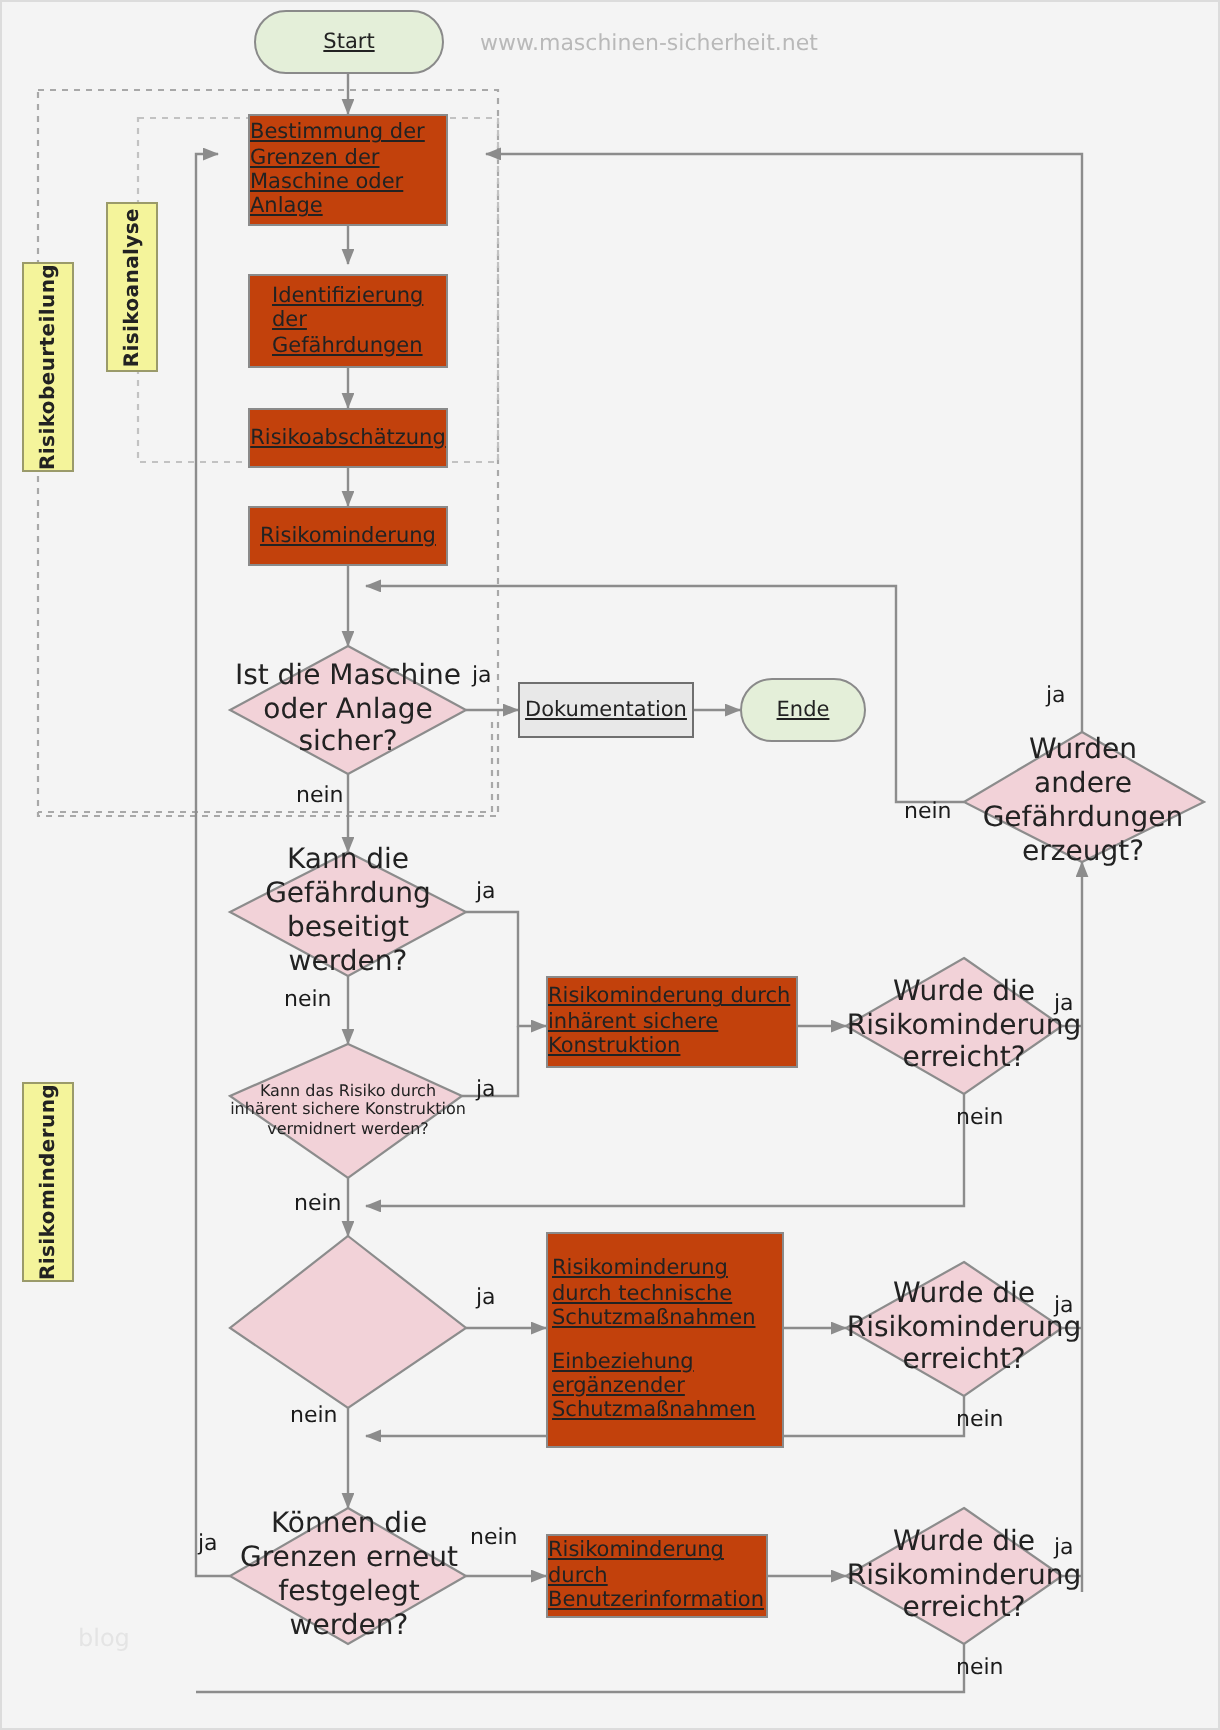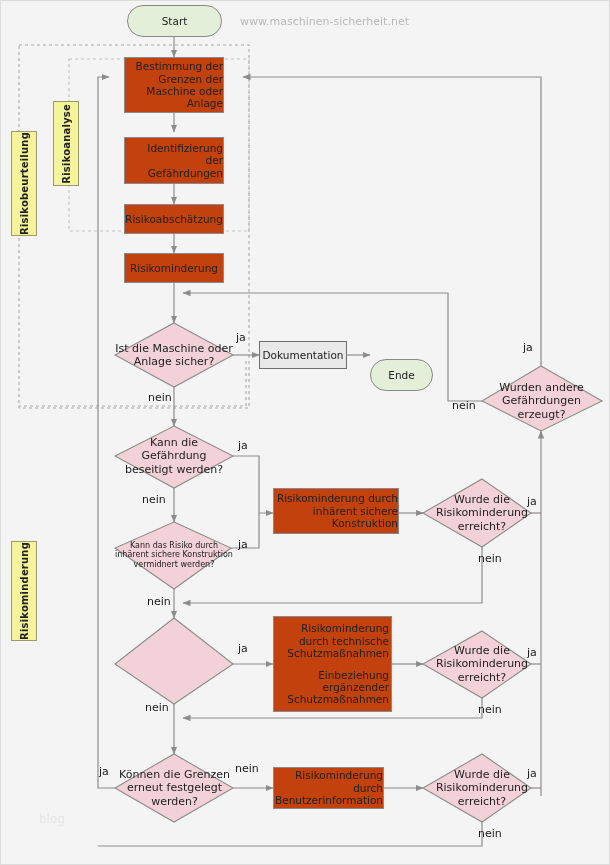--- a/index.html
+++ b/index.html
@@ -1,26 +1,26 @@
 <!DOCTYPE html>
 <html><head>
 <meta charset="utf-8">
 <style>
   html,body{margin:0;padding:0;background:#fff;}
   body{font-family:"DejaVu Sans","Liberation Sans",sans-serif;}
   #canvas{position:relative;width:610px;height:865px;background:#f4f4f4;
           border:1px solid #dcdcdc;box-sizing:border-box;overflow:hidden;}
   svg.layer{position:absolute;left:0;top:0;width:610px;height:865px;}
   .node{position:absolute;box-sizing:border-box;display:flex;align-items:center;
-        justify-content:center;text-align:right;color:#222;line-height:1.18;}
+        justify-content:center;text-align:left;color:#222;line-height:1.18;text-decoration:underline;}
   .proc{background:#c2410c;border:1px solid #8a8a8a;font-size:10.5px;}
   .doc{background:#e8e8e8;border:1px solid #6f6f6f;font-size:10.5px;}
   .term{background:#e4efd9;border:1px solid #8a8a8a;border-radius:17px;font-size:10.5px;}
   .dtext{position:absolute;display:flex;align-items:center;justify-content:center;
-         text-align:center;font-size:11px;color:#222;line-height:1.2;pointer-events:none;}
+         text-align:center;font-size:14px;color:#222;line-height:1.2;pointer-events:none;}
   .lbl{position:absolute;font-size:11px;color:#1a1a1a;white-space:nowrap;}
   .vlabel{position:absolute;background:#f4f49b;border:1px solid #9a9a6a;
           box-sizing:border-box;display:flex;align-items:center;justify-content:center;}
   .vlabel span{writing-mode:vertical-rl;transform:rotate(180deg);font-size:10px;
                font-weight:bold;color:#222;letter-spacing:.2px;}
   .wm{position:absolute;color:#b9b9b9;font-size:11px;white-space:nowrap;}
   .wm2{position:absolute;color:#e4e4e4;font-size:12px;}
 </style>
 </head>
 <body>
@@ -107,25 +107,25 @@
   <div class="node proc" style="left:123px;top:56px;width:100px;height:56px;">Bestimmung der Grenzen der Maschine oder Anlage</div>
 
   <div class="node proc" style="left:123px;top:136px;width:100px;height:47px;padding-left:11px;">Identifizierung der Gefährdungen</div>
 
   <div class="node proc" style="left:123px;top:203px;width:100px;height:30px;">Risikoabschätzung</div>
 
   <div class="node proc" style="left:123px;top:252px;width:100px;height:30px;">Risikominderung</div>
 
   <div class="node doc" style="left:258px;top:340px;width:88px;height:28px;">Dokumentation</div>
 
-  <div class="node term" style="left:369px;top:338px;width:63px;height:32px;margin-top:20px;">Ende</div>
+  <div class="node term" style="left:369px;top:338px;width:63px;height:32px;">Ende</div>
 
   <div class="node proc" style="left:272px;top:487px;width:126px;height:46px;">Risikominderung durch inhärent sichere Konstruktion</div>
 
-  <div class="node proc" style="left:272px;top:615px;width:119px;height:96px;flex-direction:column;gap:9px;padding:4px 2px;">
+  <div class="node proc" style="left:272px;top:615px;width:119px;height:108px;flex-direction:column;gap:9px;padding:4px 2px;">
     <span>Risikominderung durch technische Schutzmaßnahmen</span>
     <span>Einbeziehung ergänzender Schutzmaßnahmen</span>
   </div>
 
   <div class="node proc" style="left:272px;top:766px;width:111px;height:42px;">Risikominderung durch Benutzerinformation</div>
 
   <div class="dtext" style="left:113px;top:334px;width:120px;height:40px;">Ist die Maschine oder Anlage sicher?</div>
   <div class="dtext" style="left:488px;top:379px;width:105px;height:42px;">Wurden andere Gefährdungen erzeugt?</div>
   <div class="dtext" style="left:116px;top:435px;width:114px;height:40px;">Kann die Gefährdung beseitigt werden?</div>
   <div class="dtext" style="left:112px;top:527px;width:122px;height:54px;font-size:8px;">Kann das Risiko durch inhärent sichere Konstruktion vermidnert werden?</div>

